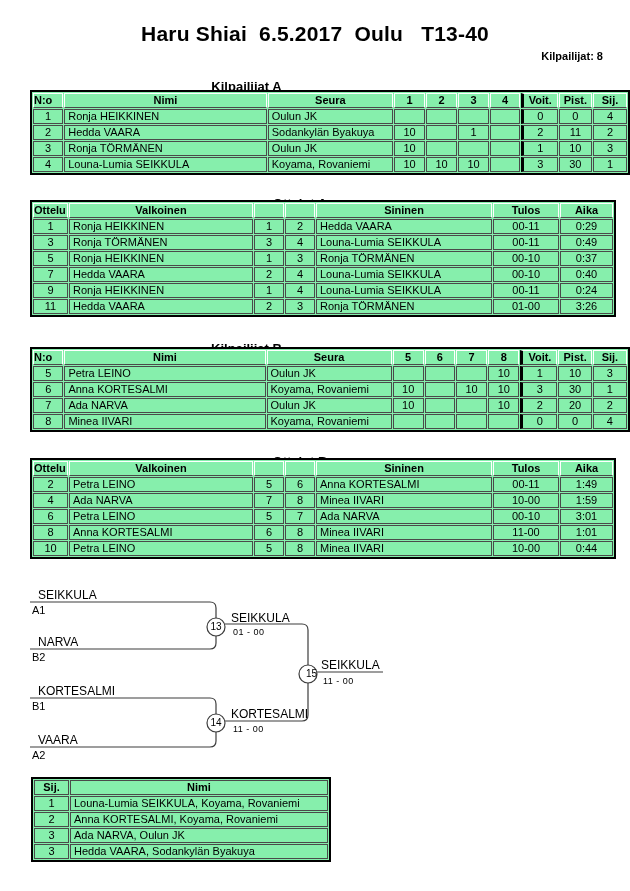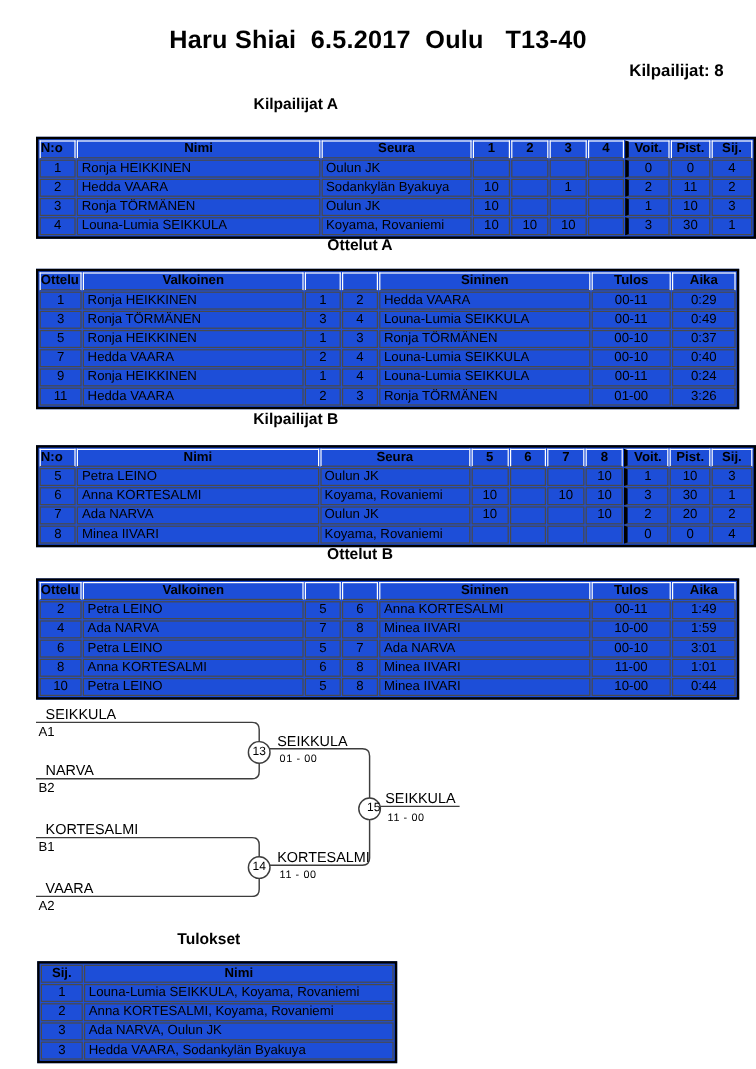--- a/index.html
+++ b/index.html
@@ -5,28 +5,28 @@
   html,body{margin:0;padding:0;}
   body{
     width:630px;height:891px;position:relative;background:#fff;color:#000;
     font-family:"Liberation Sans", sans-serif;overflow:hidden;
   }
   .page-title{
     position:absolute;top:22px;left:0;width:630px;text-align:center;
     font-size:21px;font-weight:bold;white-space:pre;letter-spacing:0.2px;
   }
   .competitor-count{
-    position:absolute;top:50px;right:27px;font-size:14px;font-weight:bold;
+    position:absolute;top:50px;right:27px;font-size:11px;font-weight:bold;
   }
   .sec-head{
     position:absolute;text-align:center;font-weight:bold;font-size:13px;white-space:pre;margin-top:13px;
   }
   table{
     position:absolute;border-collapse:separate;border-spacing:1px;
-    border:2px solid #000;table-layout:fixed;background:#1d4ed8;font-size:11px;margin-top:24px;
+    border:2px solid #000;table-layout:fixed;background:#86efac;font-size:11px;
   }
   td{
     border:1px solid #4a4a4a;height:13px;line-height:13px;padding:0 3px;
     overflow:hidden;white-space:nowrap;
   }
   th{
     border:1px solid #fff;border-bottom:1px solid #4a4a4a;height:13px;line-height:13px;
     padding:0 2px;font-size:11px;font-weight:bold;white-space:nowrap;overflow:hidden;
   }
   table.th-bordered th{border:1px solid #4a4a4a;}

